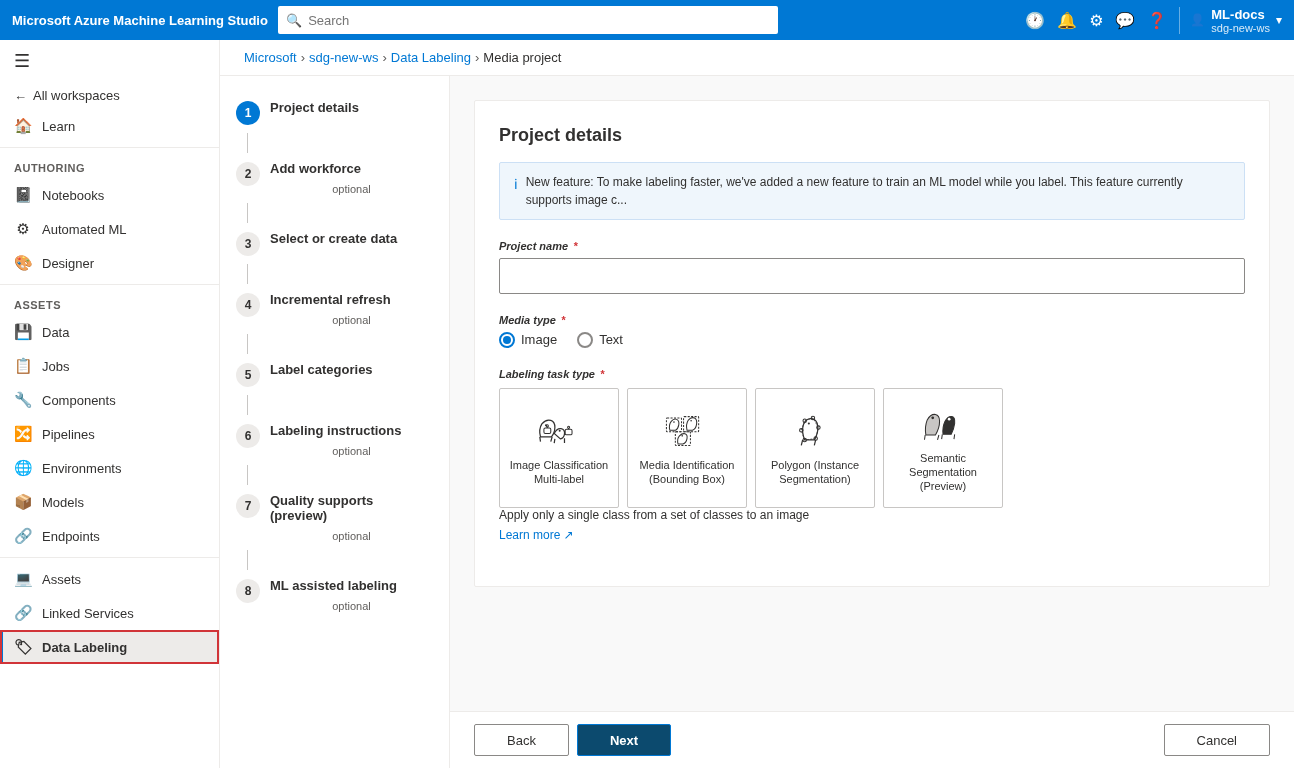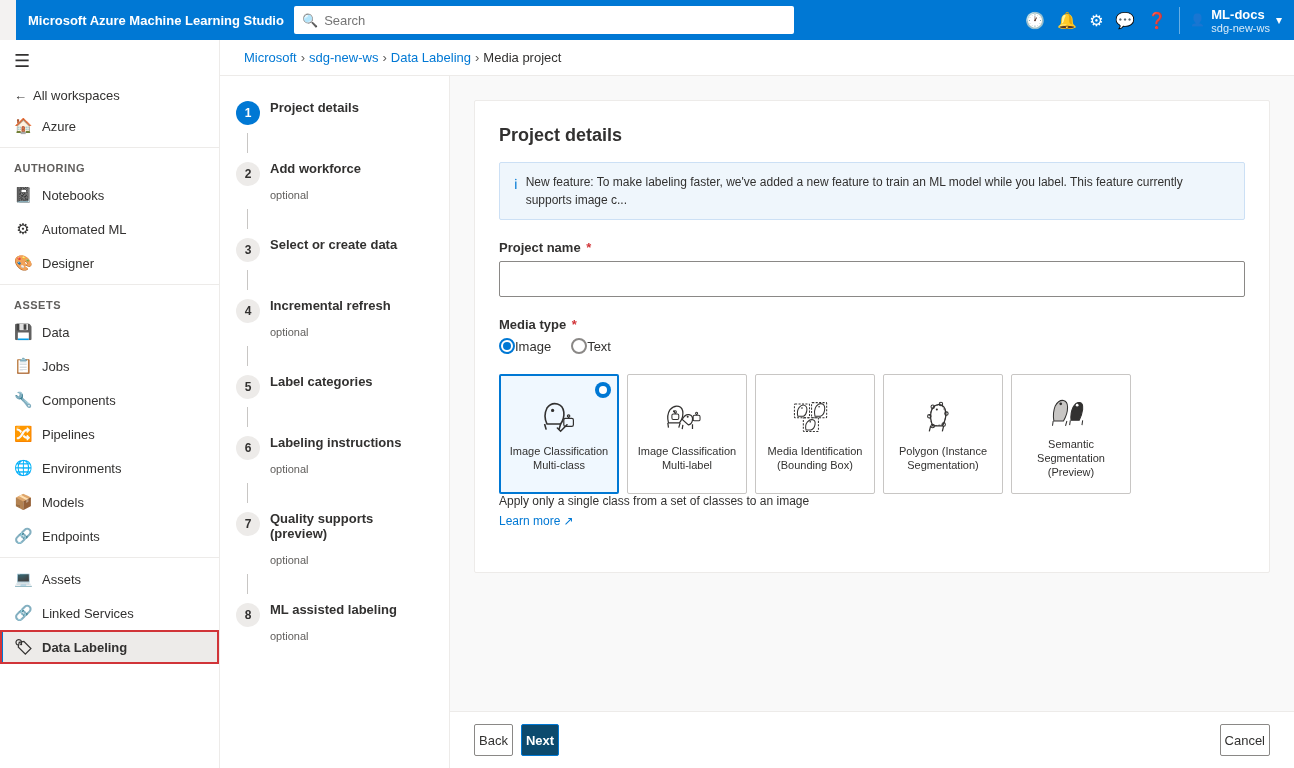--- a/index.html
+++ b/index.html
@@ -1,21 +1,21 @@
 <!DOCTYPE html>
 <html><head>
   <meta charset="utf-8">
   <style>
     * { box-sizing: border-box; margin: 0; padding: 0; }
     body { font-family: 'Segoe UI', sans-serif; font-size: 13px; background: #f3f2f1; color: #323130; }
 
     
     .topbar {
       display: flex; align-items: center; background: #0078d4; color: white;
-      height: 40px; padding: 0 12px; gap: 10px; position: fixed; top: 0; left: 16px; right: 0; z-index: 100;
+      height: 40px; padding: 0 12px; gap: 10px; position: fixed; top: 0; left: 0; right: 0; z-index: 100;
     }
     .topbar-title { font-size: 13px; font-weight: 600; white-space: nowrap; }
     .topbar-search {
       display: flex; align-items: center; background: white; border-radius: 2px;
       flex: 1; max-width: 500px; height: 28px; padding: 0 8px; gap: 6px; color: #323130;
     }
     .topbar-search input {
       border: none; outline: none; font-size: 13px; flex: 1; background: transparent; color: #323130;
     }
     .topbar-workspace {
@@ -91,49 +91,49 @@
     .step-item { display: flex; align-items: flex-start; padding: 8px 16px; gap: 10px; }
     .step-circle {
       width: 24px; height: 24px; border-radius: 50%; background: #0078d4;
       color: white; font-size: 12px; font-weight: 600;
       display: flex; align-items: center; justify-content: center; flex-shrink: 0; margin-top: 1px;
     }
     .step-circle.inactive { background: #edebe9; color: #323130; }
     .step-line { width: 1px; background: #c8c6c4; height: 20px; margin-left: 27px; }
     .step-text { flex: 1; }
     .step-title { font-size: 13px; font-weight: 600; color: #323130; }
-    .step-subtitle { font-size: 11px; color: #605e5c; margin-top: 13px; }
+    .step-subtitle { font-size: 11px; color: #605e5c; margin-top: 7px; text-align: center; }
 
     
     .project-card { background: white; border: 1px solid #edebe9; border-radius: 2px; padding: 24px; }
     .project-card-title { font-size: 18px; font-weight: 600; margin-bottom: 16px; color: #323130; }
 
     
     .info-banner {
       background: #eff6fc; border: 1px solid #cce0f5; border-radius: 2px;
       padding: 10px 14px; margin-bottom: 20px; display: flex; align-items: flex-start; gap: 8px;
       font-size: 12px; color: #323130; line-height: 1.5;
     }
     .info-icon { color: #0078d4; font-size: 14px; flex-shrink: 0; margin-top: 1px; }
 
     
     .field-label {
-      font-size: 13px; font-weight: 600; margin-bottom: 6px; color: #323130;
+      font-size: 11px; font-weight: 600; margin-bottom: 6px; color: #323130; font-style: italic;
     }
     .field-label .required { color: #d13438; margin-left: 2px; }
     .text-input {
       width: 100%; height: 36px; border: 1px solid #8a8886; border-radius: 2px;
       padding: 0 8px; font-size: 13px; outline: none; color: #323130;
     }
 
     .section-gap { margin-bottom: 20px; }
 
     
     .radio-group { display: flex; align-items: center; gap: 20px; margin-top: 4px; }
-    .radio-option { display: flex; align-items: center; cursor: pointer; }
+    .radio-option { display: flex; gap: 6px; cursor: pointer; }
     .radio-circle {
       width: 16px; height: 16px; border-radius: 50%; border: 2px solid #8a8886;
       display: flex; align-items: center; justify-content: center;
     }
     .radio-circle.selected { border-color: #0078d4; }
     .radio-dot { width: 8px; height: 8px; border-radius: 50%; background: #0078d4; }
 
     
     .task-type-grid { display: flex; gap: 8px; flex-wrap: wrap; margin-top: 8px; }
     .task-card {
@@ -147,21 +147,21 @@
       position: absolute; top: 6px; right: 6px;
       width: 16px; height: 16px; border-radius: 50%; background: #0078d4;
       display: flex; align-items: center; justify-content: center;
     }
     .task-check::after { content: ''; width: 8px; height: 8px; border-radius: 50%; background: white; }
 
     .task-description { font-size: 12px; color: #323130; }
     .learn-more { color: #0078d4; font-size: 12px; text-decoration: none; cursor: pointer; margin-top: 6px; display: inline-flex; align-items: center; gap: 3px; }
 
     
-    .btn { height: 32px; padding: 0 4px; border-radius: 2px; font-size: 13px; cursor: pointer; border: 1px solid; font-weight: 400; }
+    .btn { height: 32px; padding: 0 32px; border-radius: 2px; font-size: 13px; cursor: pointer; border: 1px solid; font-weight: 400; }
     .btn-primary { background: #0c4a6e; color: white; border-color: #0078d4; font-weight: 600; }
     .btn-secondary { background: white; color: #323130; border-color: #8a8886; }
 
     
     .task-svg { width: 48px; height: 40px; }
   </style>
 </head>
 <body>
 
 <div class="topbar">
@@ -194,21 +194,21 @@
 <div class="layout">
 
   <div class="sidebar">
     <div class="sidebar-hamburger">☰</div>
     <div class="sidebar-back">
       <span>←</span>
       <span>All workspaces</span>
     </div>
     <div class="sidebar-item">
       <span class="sidebar-icon">🏠</span>
-      <span>Azure</span>
+      <span>Learn</span>
     </div>
     <hr class="sidebar-divider">
     <div class="sidebar-section-label">Authoring</div>
     <div class="sidebar-item">
       <span class="sidebar-icon">📓</span>
       <span>Notebooks</span>
     </div>
     <div class="sidebar-item">
       <span class="sidebar-icon">⚙</span>
       <span>Automated ML</span>
@@ -376,36 +376,25 @@
                   <span>Image</span>
                 </label>
                 <label class="radio-option">
                   <div class="radio-circle"></div>
                   <span>Text</span>
                 </label>
               </div>
             </div>
 
             <div class="section-gap">
+              <div class="field-label">
+                <span>Labeling task type</span><span class="required"> *</span>
+              </div>
               <div class="task-type-grid">
 
-                <div class="task-card selected">
-                  <div class="task-check"></div>
-                  <svg class="task-svg" viewBox="0 0 60 50">
-
-                    <path d="M15 35 Q10 25 15 15 Q20 8 28 10 Q35 12 36 20 Q37 28 32 35 Z" fill="none" stroke="#323130" stroke-width="2"></path>
-                    <circle cx="22" cy="18" r="2" fill="#323130"></circle>
-                    <path d="M12 35 L14 42 M32 35 L30 42" stroke="#323130" stroke-width="2"></path>
-                    <path d="M28 40 L32 44 L40 36" fill="none" stroke="#323130" stroke-width="2" stroke-linecap="round"></path>
-                    <rect x="36" y="28" width="12" height="10" rx="2" fill="none" stroke="#323130" stroke-width="1.5"></rect>
-                    <line x1="42" y1="26" x2="42" y2="28" stroke="#323130" stroke-width="1.5"></line>
-                    <circle cx="42" cy="25" r="1.5" fill="none" stroke="#323130" stroke-width="1.5"></circle>
-                  </svg>
-                  <div class="task-card-label">Image Classification Multi-class</div>
-                </div>
 
                 <div class="task-card">
                   <svg class="task-svg" viewBox="0 0 70 50">
 
                     <path d="M8 35 Q5 24 10 16 Q16 9 23 11 Q29 13 29 21 Q29 29 24 35 Z" fill="none" stroke="#323130" stroke-width="1.8"></path>
                     <circle cx="16" cy="18" r="1.5" fill="#323130"></circle>
                     <path d="M7 35 L8 42 M25 35 L23 42" stroke="#323130" stroke-width="1.8"></path>
                     <path d="M28 30 Q32 22 38 23 Q44 24 43 31 Q42 37 37 38 Z" fill="none" stroke="#323130" stroke-width="1.8"></path>
                     <circle cx="36" cy="26" r="1.5" fill="#323130"></circle>
                     <path d="M29 38 L28 44 M43 37 L43 44" stroke="#323130" stroke-width="1.8"></path>

